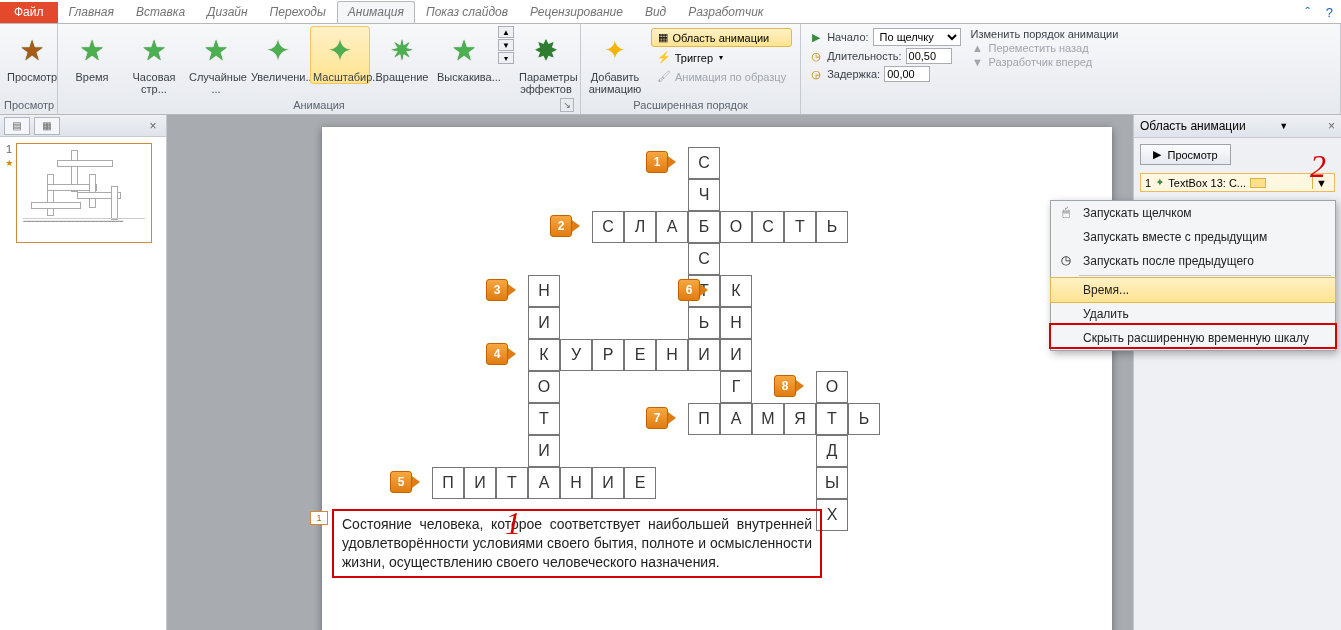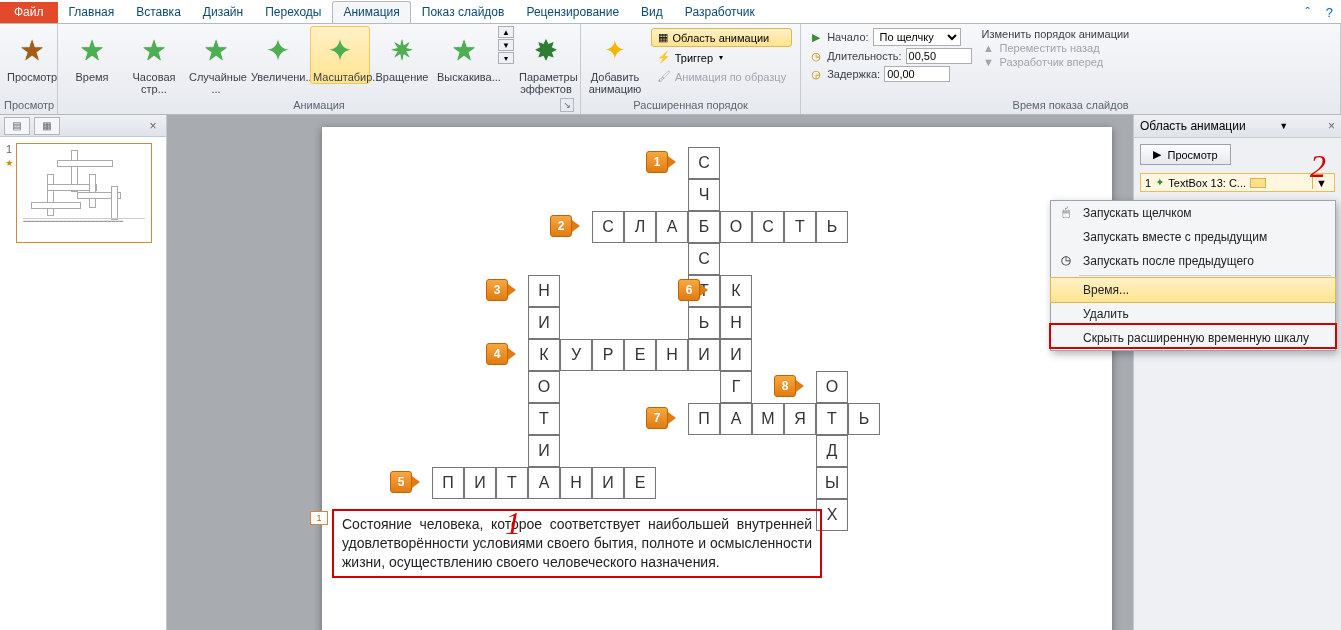--- a/index.html
+++ b/index.html
@@ -1,21 +1,21 @@
 <!DOCTYPE html>
 <html><head>
 <meta charset="utf-8">
 <style>
 * { box-sizing: border-box; margin: 0; padding: 0; font-family: "Segoe UI", Tahoma, sans-serif; }
 body { background: #fff; width: 1341px; height: 630px; overflow: hidden; position: relative; font-size: 12px; }
 
 
 .ribbon-tabs { display: flex; align-items: flex-end; height: 23px; background: #fff; }
 .file-tab { background: #e24a2b; color: #fff; padding: 3px 14px 4px; font-size: 12px; cursor: pointer; }
-.tab { padding: 3px 10px 4px; font-size: 12px; color: #0c4a6e; cursor: pointer; border: 1px solid transparent; border-bottom: none; }
+.tab { padding: 3px 10px 4px; font-size: 12px; color: #737373; cursor: pointer; border: 1px solid transparent; border-bottom: none; font-style: italic; }
 .tab.active { background: #f5f6f7; border-color: #b8b8b8; border-top-left-radius: 3px; border-top-right-radius: 3px; }
 .tab-spacer { flex: 1; }
 .help-icon { padding: 3px 8px; color: #0066cc; font-size: 13px; }
 
 
 .ribbon { background: linear-gradient(#f7f8fa,#e6e9ee); border-top: 1px solid #b8b8b8; border-bottom: 1px solid #b8b8b8; height: 92px; display: flex; }
 .group { border-right: 1px solid #c5c9d0; display: flex; flex-direction: column; padding: 2px 4px 0; }
 .group-body { display: flex; flex: 1; align-items: flex-start; gap: 2px; }
 .group-label { text-align: center; font-size: 11px; color: #5b6470; padding: 2px 0 3px; position: relative; }
 .group-label .launcher { position: absolute; right: 2px; bottom: 2px; width: 14px; height: 14px; border: 1px solid #b0b4bc; font-size: 9px; display: flex; align-items: center; justify-content: center; color: #666; cursor: pointer; }
@@ -27,21 +27,21 @@
 
 .star-icon { font-size: 28px; color: #4caf50; text-shadow: 0 0 1px #2e7d32; }
 .star-icon.brown { color: #a85b17; }
 .gallery-more { width: 16px; display: flex; flex-direction: column; justify-content: center; gap: 1px; margin-left: 2px; }
 .gallery-more div { height: 12px; border: 1px solid #a9aeb8; background: #eef0f4; font-size: 8px; display: flex; align-items: center; justify-content: center; cursor: pointer; }
 
 .stack-col { display: flex; flex-direction: column; gap: 2px; padding: 2px 4px; }
 .row-ctrl { display: flex; align-items: center; gap: 4px; font-size: 11px; color: #3a3f47; }
 .row-ctrl .ico { width: 14px; text-align: center; }
 .row-ctrl select, .row-ctrl input { font-size: 11px; border: 1px solid #abadb3; padding: 1px 2px; background: #fff; }
-.row-ctrl input { width: 66px; }
+.row-ctrl input { width: 46px; }
 .chip-btn { background: linear-gradient(#fff1c7,#ffe38f); border: 1px solid #e0b850; border-radius: 3px; padding: 2px 6px; font-size: 11px; display: flex; align-items: center; gap: 4px; cursor: pointer; }
 .plain-btn { padding: 2px 6px; font-size: 11px; display: flex; align-items: center; gap: 4px; cursor: pointer; }
 .disabled { color: #a0a4ac; }
 
 
 .workspace { display: flex; height: calc(630px - 23px - 92px); }
 .status-strip { width: 100%; height: 22px; background: linear-gradient(#eef0f4,#dfe3ea); border-bottom: 1px solid #c5c9d0; display: flex; align-items: center; }
 .status-strip .sbtn { width: 26px; height: 18px; border: 1px solid #b0b4bc; margin-left: 4px; background: #f4f6f9; cursor: pointer; display:flex;align-items:center;justify-content:center;font-size:10px;color:#666; }
 .status-strip .close { margin-left: auto; margin-right: 4px; width: 18px; text-align: center; color: #666; cursor: pointer; }
 
@@ -229,21 +229,20 @@
         <div class="row-ctrl disabled">
             <span class="ico">▲</span>
             <span>Переместить назад</span>
           </div>
         <div class="row-ctrl disabled">
             <span class="ico">▼</span>
             <span>Разработчик вперед</span>
           </div>
       </div>
     </div>
-    <div class="group-label">Время показа слайдов</div>
   </div>
 </div>
 
 <div class="workspace">
   <div class="left-col">
     <div class="status-strip">
       <div class="sbtn">▤</div>
       <div class="sbtn">▦</div>
       <div class="close">×</div>
     </div>

